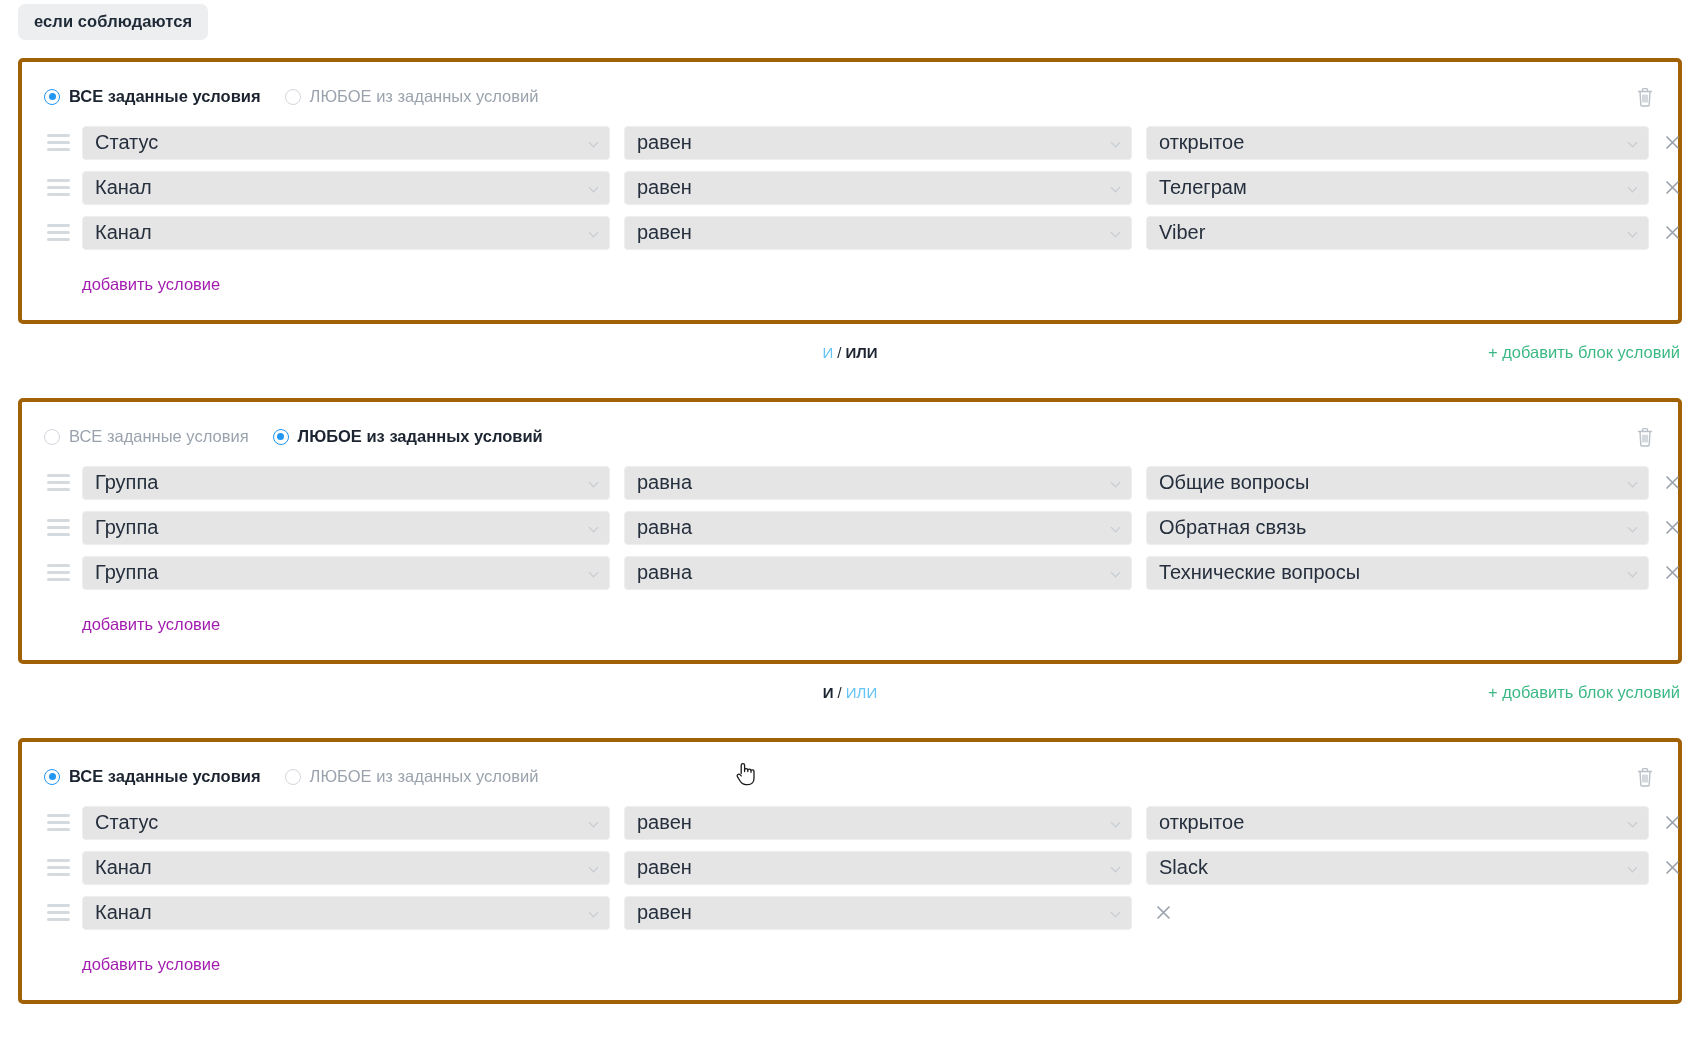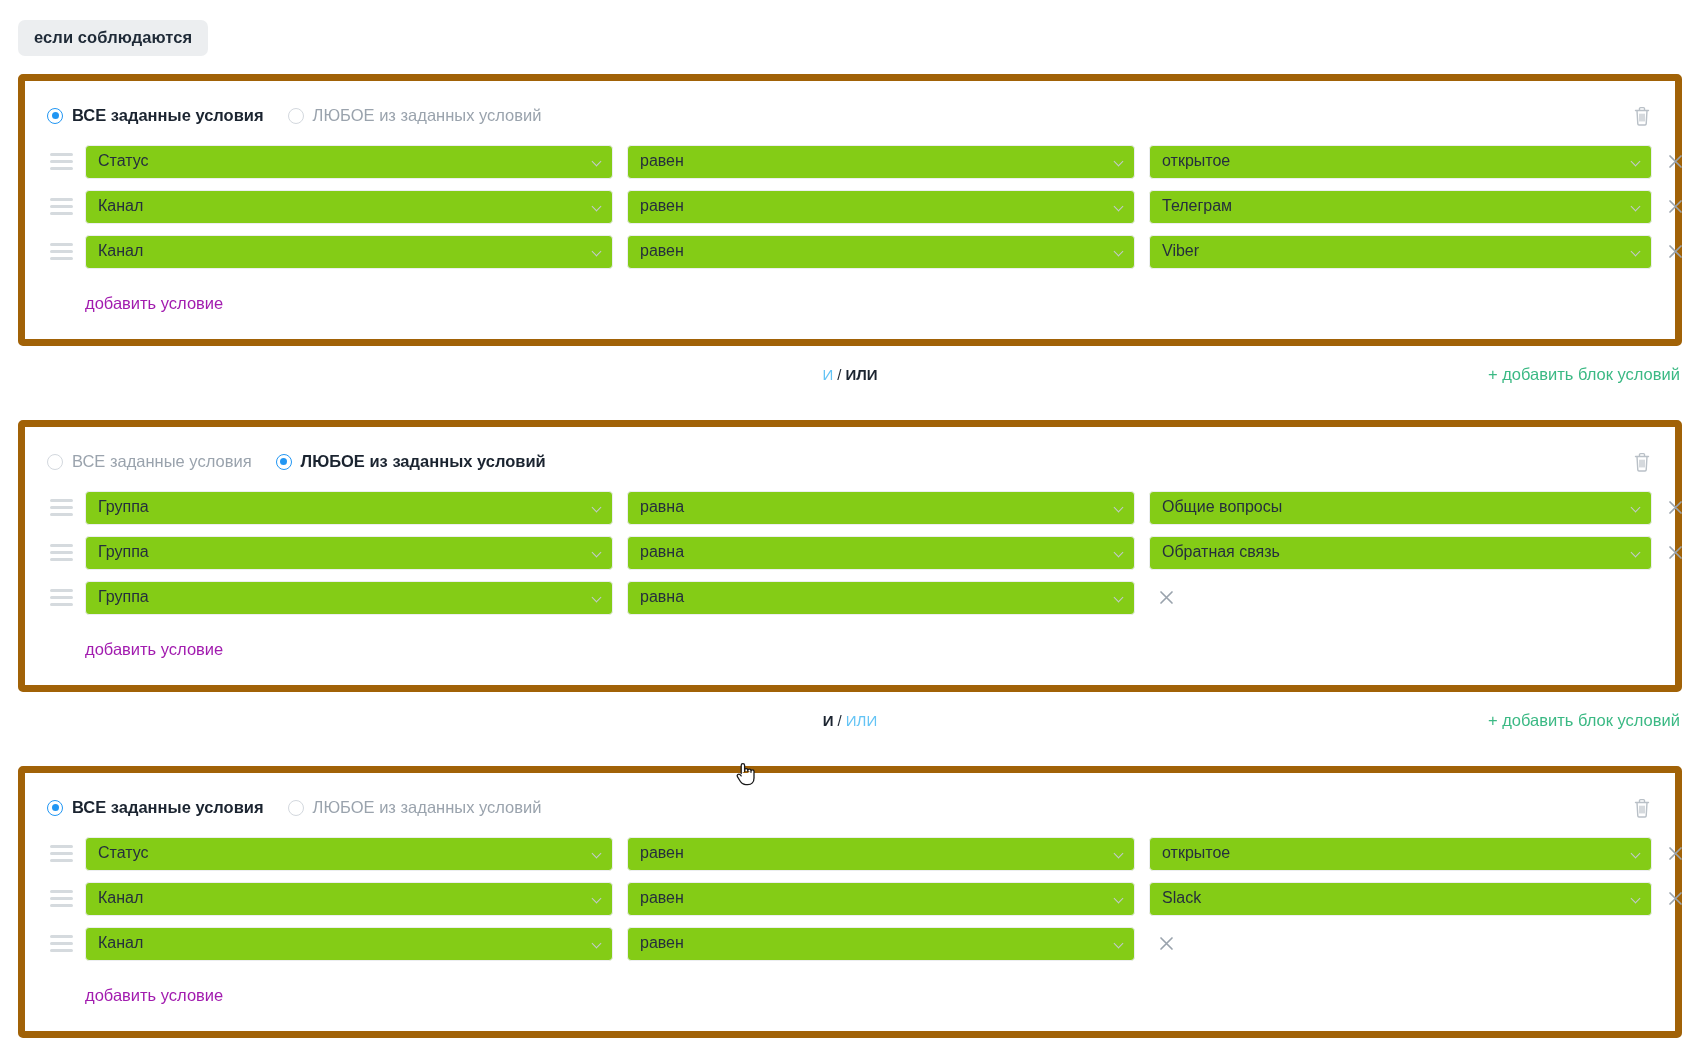--- a/index.html
+++ b/index.html
@@ -8,37 +8,37 @@
     width: 1700px; height: 1038px;
     background: #ffffff;
     font-family: "Liberation Sans", sans-serif;
     -webkit-font-smoothing: antialiased;
   }
   body { overflow: hidden; position: relative; }
 
   .page { width: 1700px; height: 1038px; position: relative; padding: 0; }
 
   
-  .pill-row { padding: 20px 0 0 18px; }
+  .pill-row { padding: 4px 0 0 18px; }
   .pill {
     display: inline-block;
     background: #eceef0;
     color: #1f2a37;
     font-size: 16.5px;
     font-weight: bold;
     border-radius: 7px;
     padding: 9px 16px 10px 16px;
     line-height: 1;
     letter-spacing: .1px;
   }
 
   
   .block {
     margin: 18px 18px 0 18px;
-    border: 7px solid #a16207;
+    border: 4px solid #a16207;
     border-radius: 5px;
     background: #fff;
     padding: 22px 22px 26px 22px;
     position: relative;
   }
 
   .block-head {
     display: flex;
     align-items: center;
     height: 26px;
@@ -105,25 +105,25 @@
   .grip i { display: block; height: 3px; background: #d5dade; border-radius: 2px; }
   .grip i:nth-child(1) { width: 23px; }
   .grip i:nth-child(2) { width: 23px; }
   .grip i:nth-child(3) { width: 23px; }
 
   .select {
     position: relative;
     height: 34px;
     border: 1px solid #eceef0;
     border-radius: 4px;
-    background: #84cc16;
+    background: #e5e5e5;
     display: flex;
     align-items: center;
     padding: 0 26px 0 12px;
-    font-size: 16px;
+    font-size: 20px;
     color: #252f3d;
     cursor: pointer;
     flex: 0 0 auto;
     overflow: hidden;
     white-space: nowrap;
   }
   .select .val { line-height: 1; padding-bottom: 1px; }
   .select .chev {
     position: absolute;
     right: 10px; top: 50%;
@@ -395,20 +395,24 @@
           <i></i>
         </div>
       <div class="select sel-field">
         <span class="val">Группа</span>
         <span class="chev"></span>
       </div>
       <div class="select sel-op">
         <span class="val">равна</span>
         <span class="chev"></span>
       </div>
+      <div class="select sel-value">
+        <span class="val">Технические вопросы</span>
+        <span class="chev"></span>
+      </div>
       <div class="row-x">
         <svg width="17" height="17" viewBox="0 0 17 17">
           <path d="M3 3 L14 14 M14 3 L3 14" stroke="#9aa3ad" stroke-width="1.7" stroke-linecap="round" fill="none"></path>
         </svg>
       </div>
     </div>
 
     <div class="add-cond">добавить условие</div>
   </div>
 

